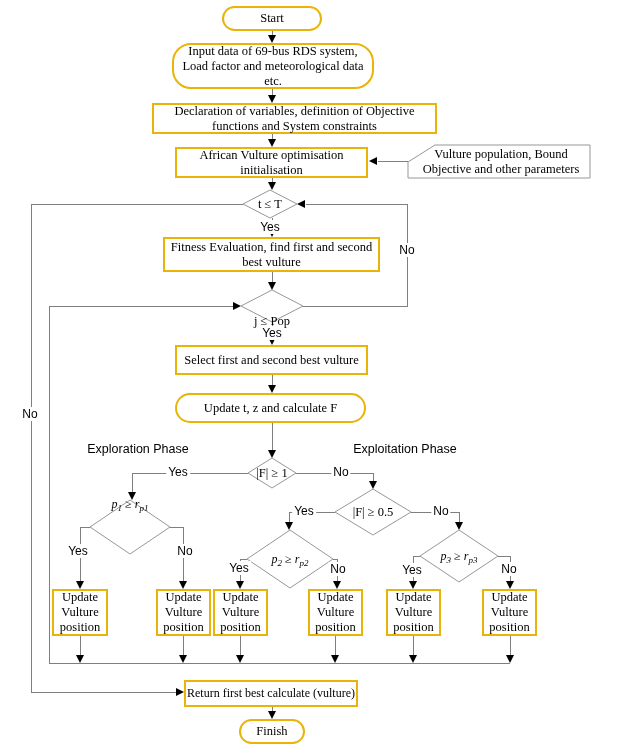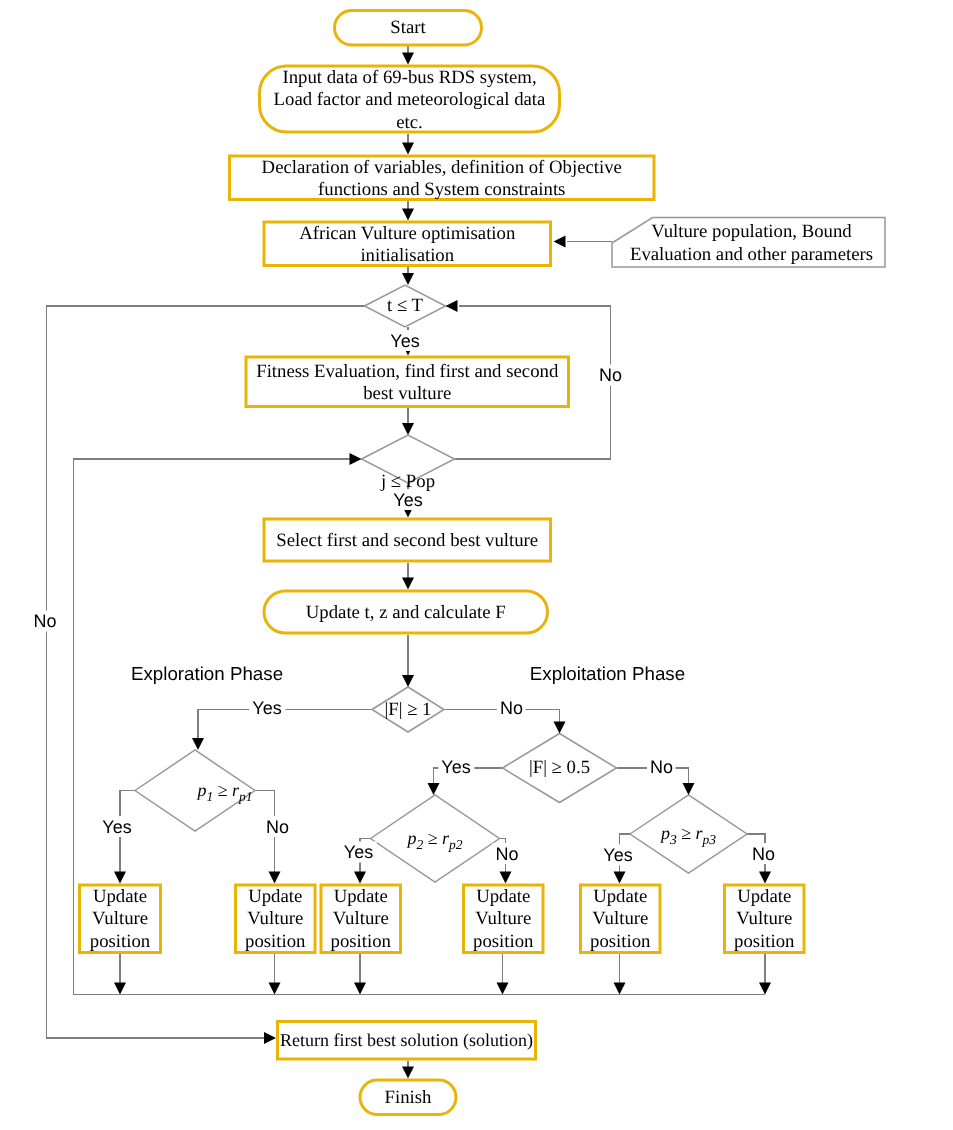--- a/index.html
+++ b/index.html
@@ -119,21 +119,21 @@
   <div class="box" style="left:172px;top:43px;width:202px;height:46px;border-radius:19px;">
     <span>Input data of 69-bus RDS system, Load factor and meteorological data etc.</span>
   </div>
   <div class="box" style="left:152px;top:103px;width:285px;height:31px;">
     <span>Declaration of variables, definition of Objective functions and System constraints</span>
   </div>
   <div class="box" style="left:175px;top:147px;width:193px;height:31px;">
     <span>African Vulture optimisation initialisation</span>
   </div>
   <div class="box noborder" style="left:412px;top:145px;width:178px;height:33px;">
-    <span>Vulture population, Bound Evaluation and other parameters</span>
+    <span>Vulture population, Bound Objective and other parameters</span>
   </div>
   <div class="box" style="left:175px;top:345px;width:193px;height:30px;">
     <span>Select first and second best vulture</span>
   </div>
   <div class="box" style="left:163px;top:237px;width:217px;height:35px;">
     <span>Fitness Evaluation, find first and second best vulture</span>
   </div>
   <div class="box" style="left:175px;top:393px;width:191px;height:30px;border-radius:15px;">
     <span>Update t, z and calculate F</span>
   </div>
@@ -151,29 +151,29 @@
     <span>Update Vulture position</span>
   </div>
   <div class="box" style="left:386px;top:589px;width:55px;height:47px;">
     <span>Update Vulture position</span>
   </div>
   <div class="box" style="left:482px;top:589px;width:55px;height:47px;">
     <span>Update Vulture position</span>
   </div>
 
   <div class="box nowrap ret" style="left:184px;top:680px;width:174px;height:27px;">
-    <span>Return first best solution (solution)</span>
+    <span>Return first best calculate (vulture)</span>
   </div>
 
   <div class="dlabel" style="left:270px;top:204px;">t ≤ T</div>
   <div class="dlabel" style="left:272px;top:321px;">j ≤ Pop</div>
   <div class="dlabel" style="left:272px;top:473px;">|F| ≥ 1</div>
   <div class="dlabel" style="left:373px;top:512px;">|F| ≥ 0.5</div>
 
-  <div class="dlabel math" style="left:130px;top:527px;margin-left:20px;">
+  <div class="dlabel math" style="left:130px;top:504px;">
     <span>p</span><sub>1</sub><span class="op">≥</span><span>r</span><sub>p1</sub>
   </div>
   <div class="dlabel math" style="left:290px;top:559px;">
     <span>p</span><sub>2</sub><span class="op">≥</span><span>r</span><sub>p2</sub>
   </div>
   <div class="dlabel math" style="left:459px;top:556px;">
     <span>p</span><sub>3</sub><span class="op">≥</span><span>r</span><sub>p3</sub>
   </div>
 
   <div class="phase" style="left:138px;top:449px;">Exploration Phase</div>

